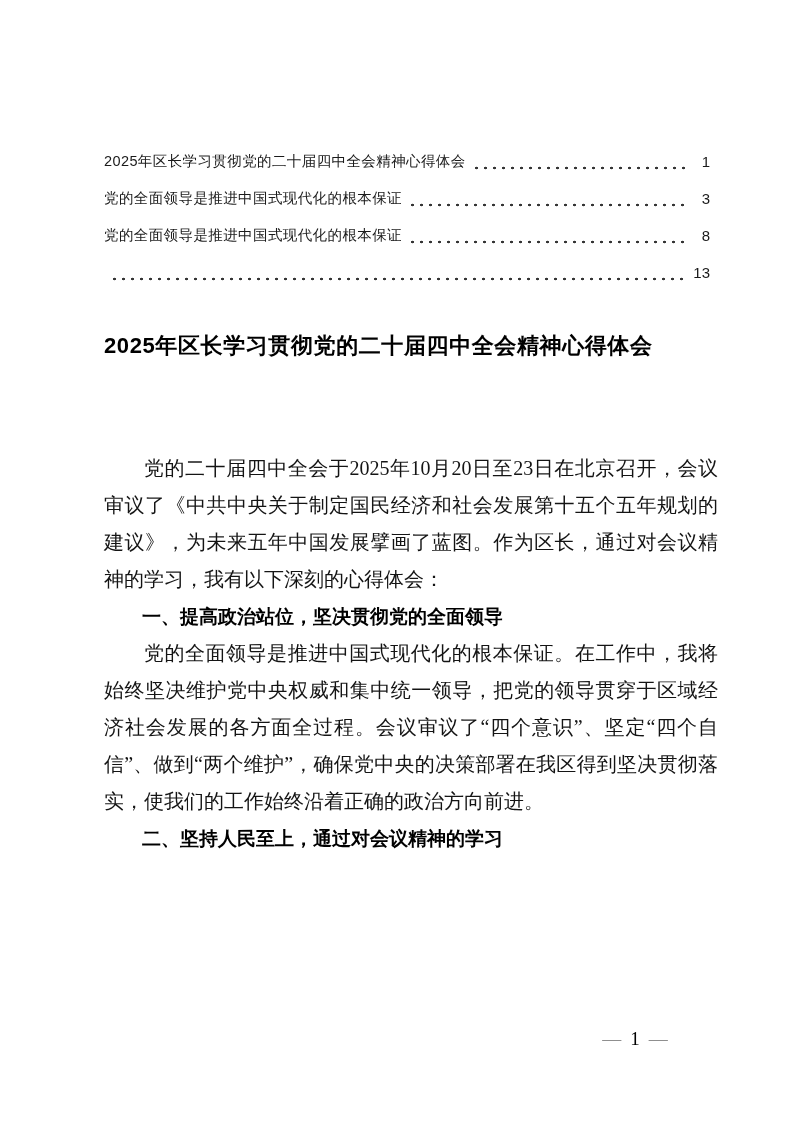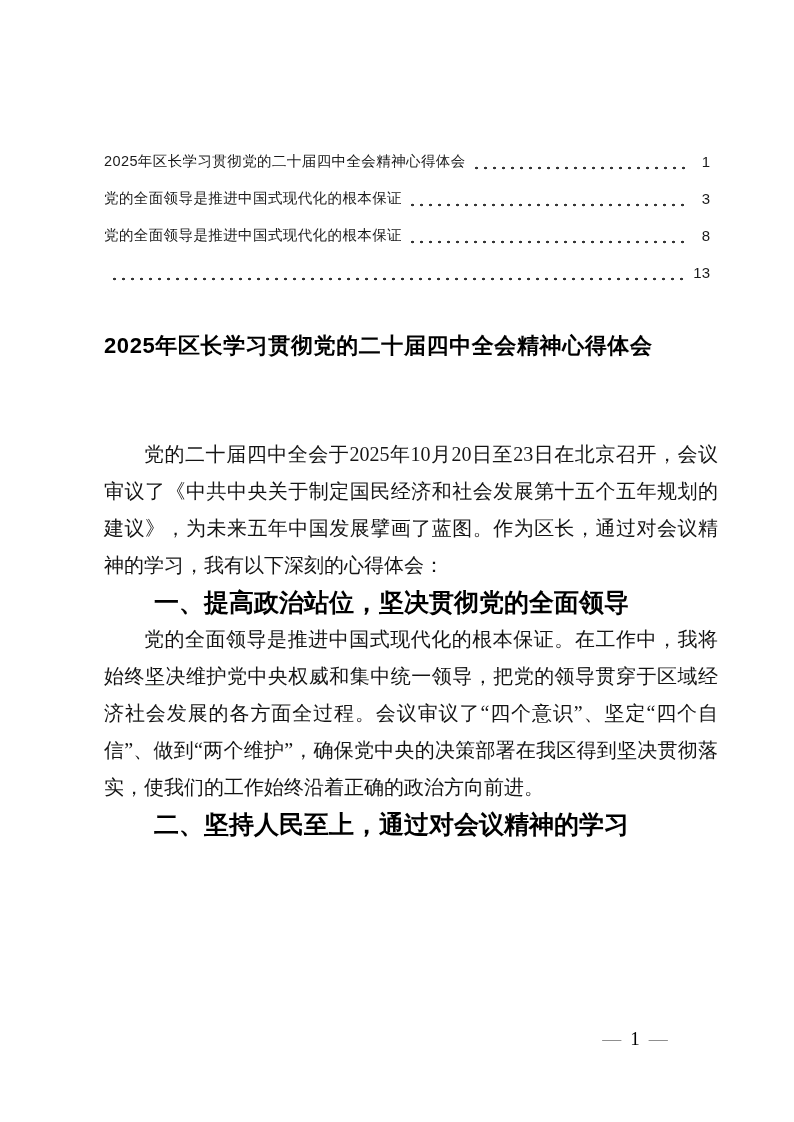--- a/index.html
+++ b/index.html
@@ -60,35 +60,35 @@
     font-weight: bold;
     letter-spacing: 0.6px;
     white-space: nowrap;
   }
 
   
   .content {
     position: absolute;
     left: 104px;
     width: 614px;
-    top: 436px;
+    top: 450px;
     font-family: "Liberation Serif", serif;
     font-size: 20px;
     line-height: 37px;
     text-align: justify;
     color: #141414;
   }
   .content p {
     margin: 0;
     text-indent: 2em;
   }
   .content p.heading {
     font-family: "Liberation Sans", sans-serif;
     font-weight: bold;
-    font-size: 25px;
+    font-size: 19px;
     color: #000;
     text-align: left;
   }
 
   
   .footer {
     position: absolute;
     top: 1028px;
     left: 555px;
     width: 160px;

